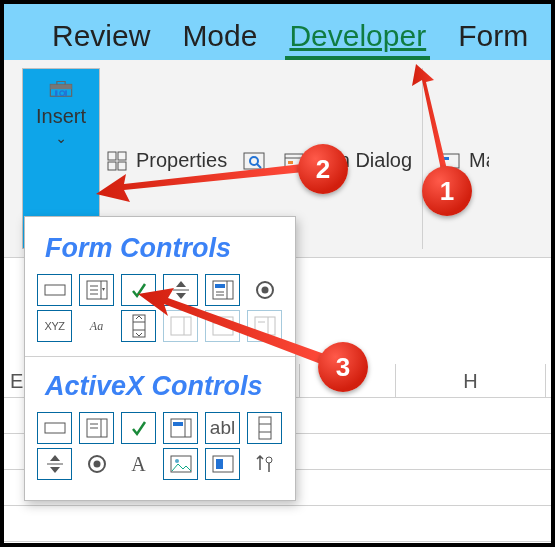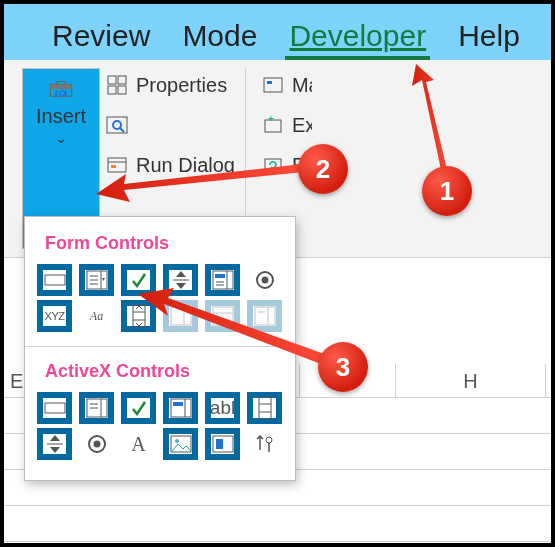--- a/index.html
+++ b/index.html
@@ -63,21 +63,20 @@
   }
   .bigbtn .biglabel { margin-top: 4px; }
   .bigbtn.insert {
     background: #0ea5e9;
     border: 1px solid #c0c0c0;
   }
   .chev { font-size: 14px; margin-top: 2px; }
   .faded { color: #b8b8b8; }
   .stack {
     display: flex;
-    flex-direction: column;
     gap: 14px;
     padding: 4px 0 0 4px;
   }
   .row-item {
     display: flex;
     align-items: center;
     gap: 6px;
     font-size: 20px;
     color: #333;
     cursor: pointer;
@@ -96,32 +95,33 @@
     top: 212px;
     width: 272px;
     background: #fff;
     border: 1px solid #bcbcbc;
     box-shadow: 2px 4px 10px rgba(0,0,0,.25);
     z-index: 50;
     padding: 14px 10px 16px;
   }
   .dd-head {
     font-weight: 700;
-    font-size: 18px;
-    color: #ec4899;
+    font-size: 27px;
+    color: #3b82f6;
     margin: 2px 0 10px 10px;
+    font-style: italic;
   }
   .icon-row {
     display: flex;
     gap: 7px;
     margin: 4px 2px;
   }
   .glyph {
     width: 35px; height: 32px;
-    border: 6px solid #0369a1;
+    border: 1px solid #0369a1;
     display: flex;
     align-items: center; justify-content: center;
     cursor: pointer;
     font-size: 16px;
     color: #555;
     position: relative;
     background: #fff;
   }
   .glyph.noborder { border: none; }
   .glyph.disabled { opacity: .35; cursor: default; }
@@ -178,21 +178,21 @@
     z-index: 60;
   }
 </style>
 </head>
 <body>
 
 <div class="tabs">
   <div class="tab">Review</div>
   <div class="tab">Mode</div>
   <div class="tab active">Developer</div>
-  <div class="tab">Help</div>
+  <div class="tab">Form</div>
 </div>
 
 <div class="ribbon">
 
   <div class="group">
 
     <div class="bigbtn insert">
       <svg class="smicon" width="44" height="44" viewBox="0 0 44 44">
         <rect x="4" y="16" width="36" height="20" fill="none" stroke="#666" stroke-width="2"></rect>
         <rect x="4" y="16" width="36" height="8" fill="#777"></rect>

